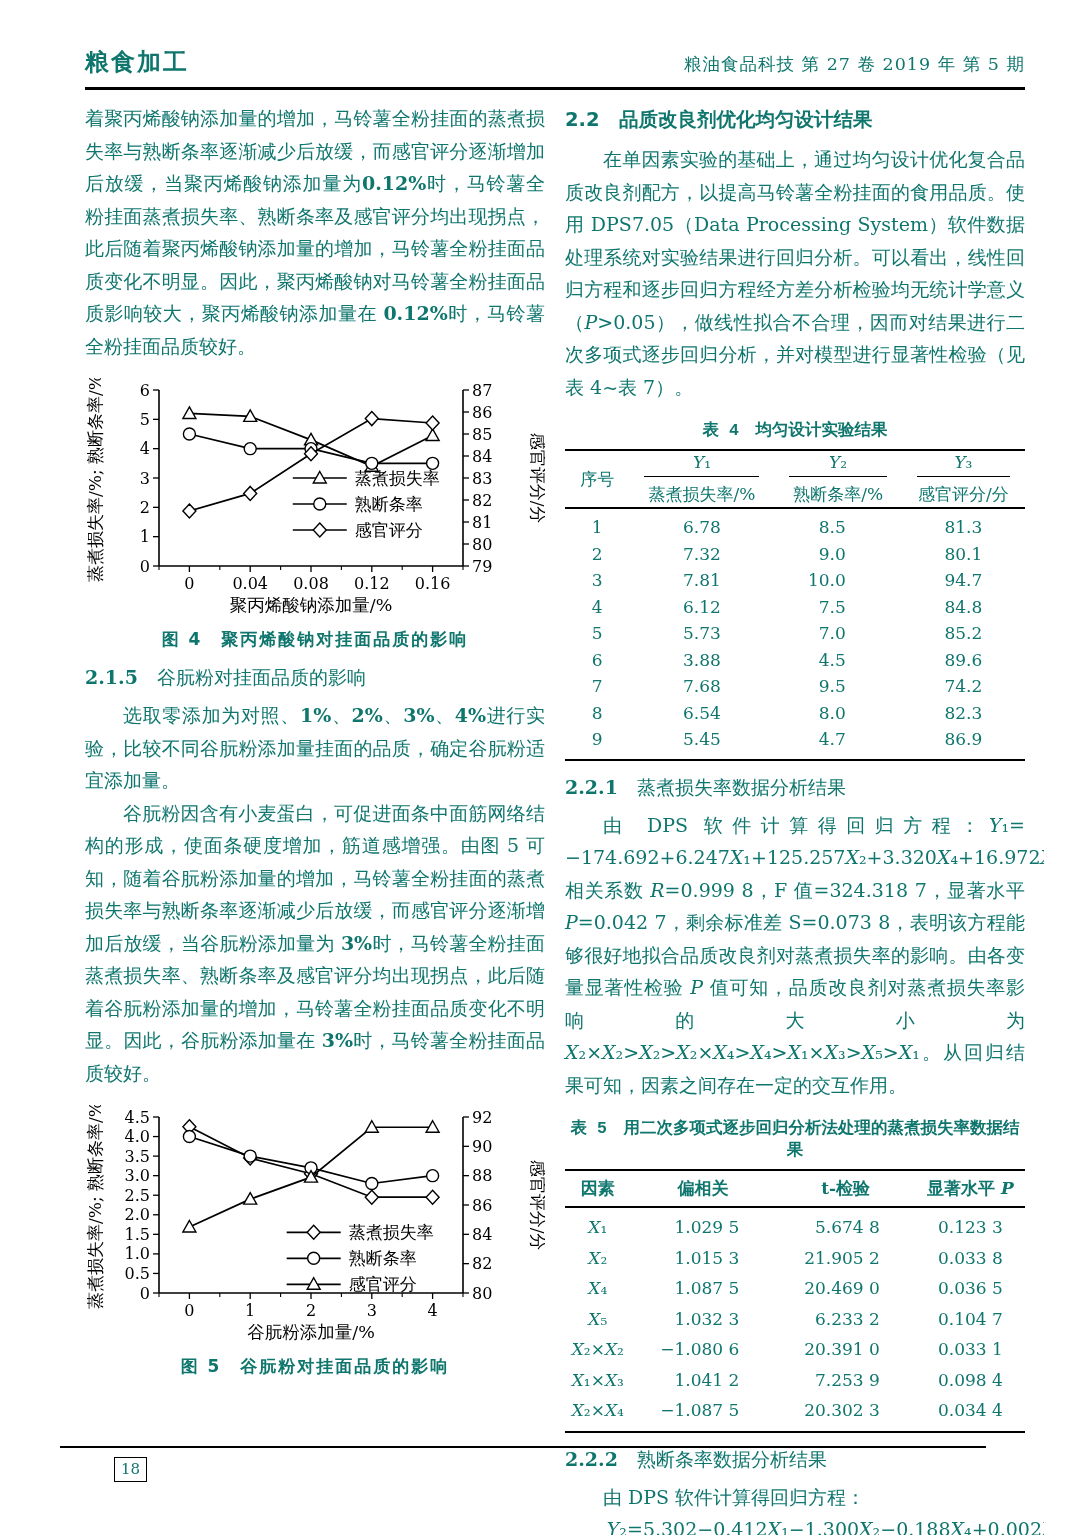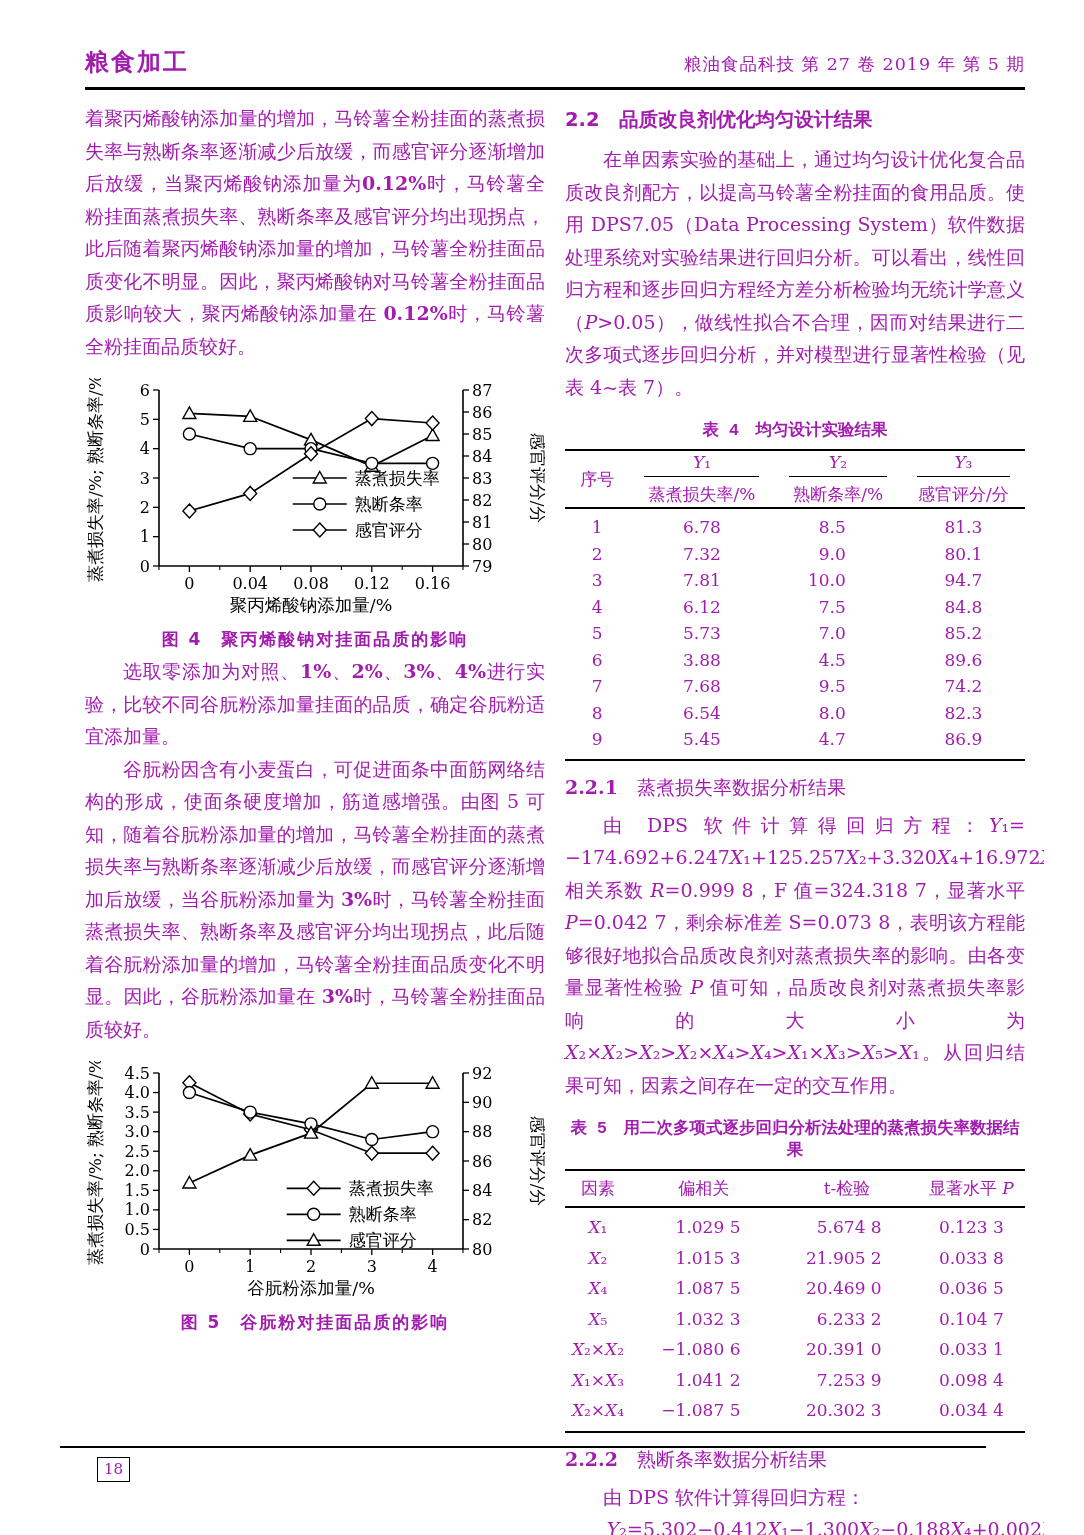--- a/index.html
+++ b/index.html
@@ -1,16 +1,16 @@
 <!DOCTYPE html>
 <html><head>
 <meta charset="utf-8">
 <style>
   html,body{margin:0;padding:0;background:#fff;}
-  .page{position:relative;width:1044px;height:1535px;background:#fff;color:#a21caf;
+  .page{position:relative;width:1044px;height:1535px;background:#fff;color:#0f766e;
         font-family:"DejaVu Serif",serif;overflow:hidden;}
   .content{position:absolute;left:85px;top:46px;width:940px;}
   .page-header{display:flex;justify-content:space-between;align-items:baseline;
         padding-bottom:9px;border-bottom:3.5px solid #000;}
   .brand{font-family:"DejaVu Sans",sans-serif;font-weight:bold;font-size:24px;letter-spacing:2px;}
   .journal{font-size:17.5px;letter-spacing:1px;}
   .columns{display:flex;gap:20px;margin-top:12px;}
   .col{width:460px;}
   p.body{font-size:19px;line-height:32.5px;text-align:justify;margin:0;}
   p.indent{text-indent:2em;}
@@ -27,28 +27,28 @@
   .t4 th.xh{border-bottom:2.5px solid #000;width:14%;}
   .t4 th.grp{margin-top:8px;}
   .t4 .grp-u{display:block;margin:0 14px;padding-bottom:4px;border-bottom:1.5px solid #000;
         text-align:center;font-size:17px;}
   .t4 tr.sub th{border-bottom:2.5px solid #000;padding:5px 0 1px 0;}
   .t4 td{text-align:center;line-height:26.5px;padding:0;}
   .t4 td:nth-child(3){text-align:right;padding-right:56px;}
   .t4 tbody tr:first-child td{padding-top:5px;}
   .t4 tbody tr:last-child td{padding-bottom:6px;}
   .t5{border-top:2.5px solid #000;border-bottom:2.5px solid #000;}
-  .t5 th{font-weight:normal;border-bottom:2px solid #000;padding:6px 0;text-align:center;}
+  .t5 th{font-weight:bold;border-bottom:2px solid #000;padding:6px 0;text-align:center;}
   .t5 td{text-align:center;line-height:30.5px;padding:0;}
   .t5 td:nth-child(2),.t5 td:nth-child(3){text-align:right;padding-right:36px;}
   .t5 tbody tr:first-child td{padding-top:4px;}
   .t5 tbody tr:last-child td{padding-bottom:5px;}
   .eq{text-indent:2.2em;}
   .footer-rule{position:absolute;left:60px;right:58px;top:1446px;border-top:2px solid #000;}
-  .page-num{position:absolute;left:97px;top:1457px;border:1.5px solid #000;
+  .page-num{position:absolute;left:114px;top:1457px;border:1.5px solid #000;
         padding:0 6px;font-size:15px;line-height:23px;}
   svg text{fill:#000;}
 </style>
 </head>
 <body>
 
 <div class="page">
   <div class="content">
     <div class="page-header">
       <span class="brand">粮食加工</span>
@@ -140,20 +140,21 @@
               <line x1="207.76" y1="152" x2="261.76" y2="152" stroke="#000" stroke-width="1.7"></line>
               <path d="M234.76 145L241.26 152L234.76 159L228.26 152Z" fill="#fff" stroke="#000" stroke-width="1.4"></path>
               <text font-size="17" font-family="&quot;DejaVu Serif&quot;,serif" x="269.76" y="158">感官评分</text>
               <text font-size="17" font-family="&quot;DejaVu Serif&quot;,serif" text-anchor="middle" transform="translate(16,100) rotate(-90)">蒸煮损失率/%; 熟断条率/%</text>
               <text font-size="17" font-family="&quot;DejaVu Serif&quot;,serif" text-anchor="middle" transform="translate(447,100) rotate(90)">感官评分/分</text>
               <text font-size="17.5" font-family="&quot;DejaVu Serif&quot;,serif" text-anchor="middle" x="226" y="233">聚丙烯酸钠添加量/%</text>
             </svg>
           <figcaption class="fig-caption">图 4　聚丙烯酸钠对挂面品质的影响</figcaption>
         </figure>
 
+        <h3 class="subsec"><b>2.1.5</b>　谷朊粉对挂面品质的影响</h3>
         <p class="body indent">选取零添加为对照、<b>1%</b>、<b>2%</b>、<b>3%</b>、<b>4%</b>进行实验，比较不同谷朊粉添加量挂面的品质，确定谷朊粉适宜添加量。</p>
         <p class="body indent">谷朊粉因含有小麦蛋白，可促进面条中面筋网络结构的形成，使面条硬度增加，筋道感增强。由图 5 可知，随着谷朊粉添加量的增加，马铃薯全粉挂面的蒸煮损失率与熟断条率逐渐减少后放缓，而感官评分逐渐增加后放缓，当谷朊粉添加量为 <b>3%</b>时，马铃薯全粉挂面蒸煮损失率、熟断条率及感官评分均出现拐点，此后随着谷朊粉添加量的增加，马铃薯全粉挂面品质变化不明显。因此，谷朊粉添加量在 <b>3%</b>时，马铃薯全粉挂面品质较好。</p>
 
         <figure>
           <svg viewBox="0 0 460 240" width="460" height="240">
               <line x1="74" y1="12" x2="74" y2="188" stroke="#000" stroke-width="1.6"></line>
               <line x1="74" y1="188" x2="378" y2="188" stroke="#000" stroke-width="1.6"></line>
               <line x1="378" y1="12" x2="378" y2="188" stroke="#000" stroke-width="1.6"></line>
               <line x1="74" y1="188" x2="68" y2="188" stroke="#000" stroke-width="1.3"></line>
               <text font-size="16" font-family="&quot;DejaVu Serif&quot;,serif" text-anchor="end" x="65" y="193.5">0</text>

